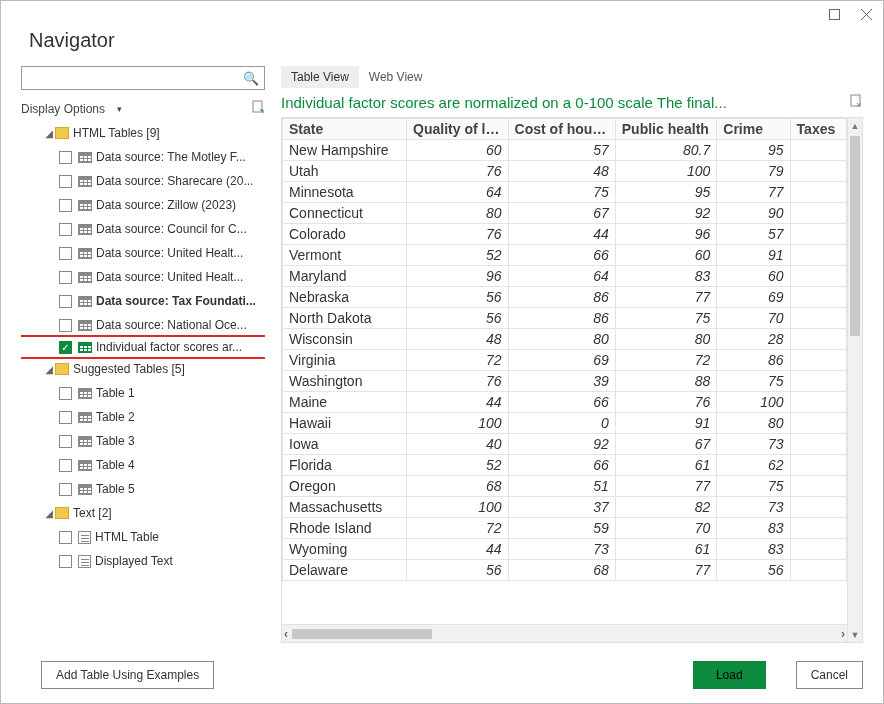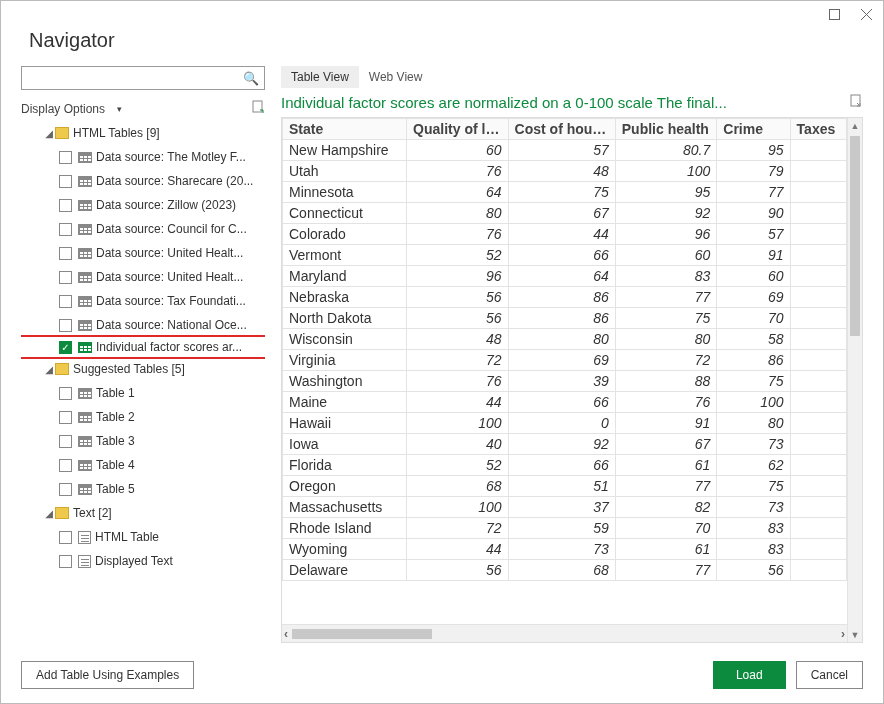--- a/index.html
+++ b/index.html
@@ -203,23 +203,24 @@
     justify-content:space-between;
     align-items:center;
     margin-top:18px;
   }
   .btn {
     border:1px solid #888;
     background:#fff;
     padding:6px 14px;
     font-size:12px;
     color:#333;
+    margin-left:20px;
   }
   .btn.primary{
-    background:#0C8B3E;border-color:#0C8B3E;color:#ffffff;padding:6px 22px;
+    background:#0C8B3E;border-color:#0C8B3E;color:#000000;padding:6px 22px;
   }
   .btn.hl-red{border:2px solid #E02828;}
   .right-btns{display:flex;gap:10px;align-items:center;}
   .magnifier{color:#2a7ab0;font-size:13px;}
   .refresh-icon{color:#888;font-size:13px;}
 </style>
 </head>
 <body>
 
 <div class="window">
@@ -292,21 +293,21 @@
               <span style="overflow:hidden;text-overflow:ellipsis;">Data source: United Healt...</span>
             </div>
             <div class="tnode ind2">
               <span class="chk"></span>
               <span class="tableicon"></span>
               <span style="overflow:hidden;text-overflow:ellipsis;">Data source: United Healt...</span>
             </div>
             <div class="tnode ind2">
               <span class="chk"></span>
               <span class="tableicon"></span>
-              <span style="overflow:hidden;text-overflow:ellipsis;">Data source: Tax Foundati...</span>
+              <span style="overflow:hidden;text-overflow:ellipsis;font-weight:bold;">Data source: Tax Foundati...</span>
             </div>
             <div class="tnode ind2">
               <span class="chk"></span>
               <span class="tableicon"></span>
               <span style="overflow:hidden;text-overflow:ellipsis;">Data source: National Oce...</span>
             </div>
             <div class="tnode ind2 hl-red">
               <span class="chk checked">✓</span>
               <span class="tableicon green"></span>
               <span style="overflow:hidden;text-overflow:ellipsis;">Individual factor scores ar...</span>
@@ -466,21 +467,21 @@
                       <td class="num">86</td>
                       <td class="num">75</td>
                       <td class="num">70</td>
                       <td class="num"></td>
                     </tr>
                     <tr>
                       <td>Wisconsin</td>
                       <td class="num">48</td>
                       <td class="num">80</td>
                       <td class="num">80</td>
-                      <td class="num">58</td>
+                      <td class="num">28</td>
                       <td class="num"></td>
                     </tr>
                     <tr>
                       <td>Virginia</td>
                       <td class="num">72</td>
                       <td class="num">69</td>
                       <td class="num">72</td>
                       <td class="num">86</td>
                       <td class="num"></td>
                     </tr>

